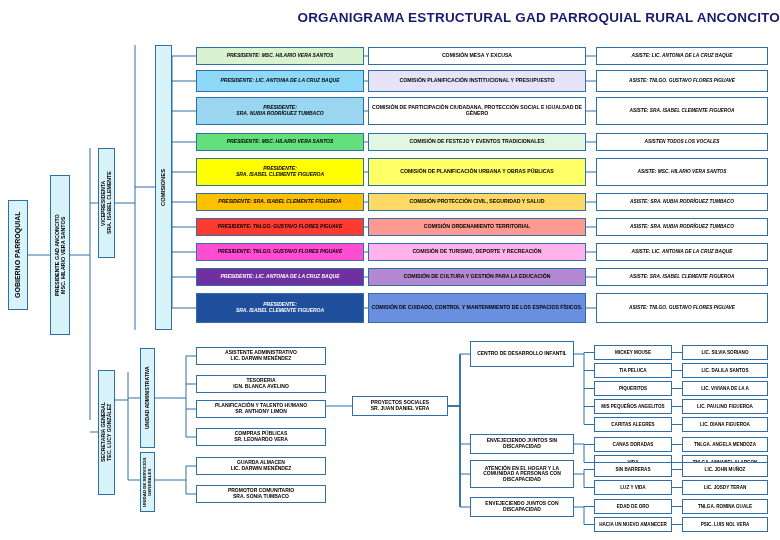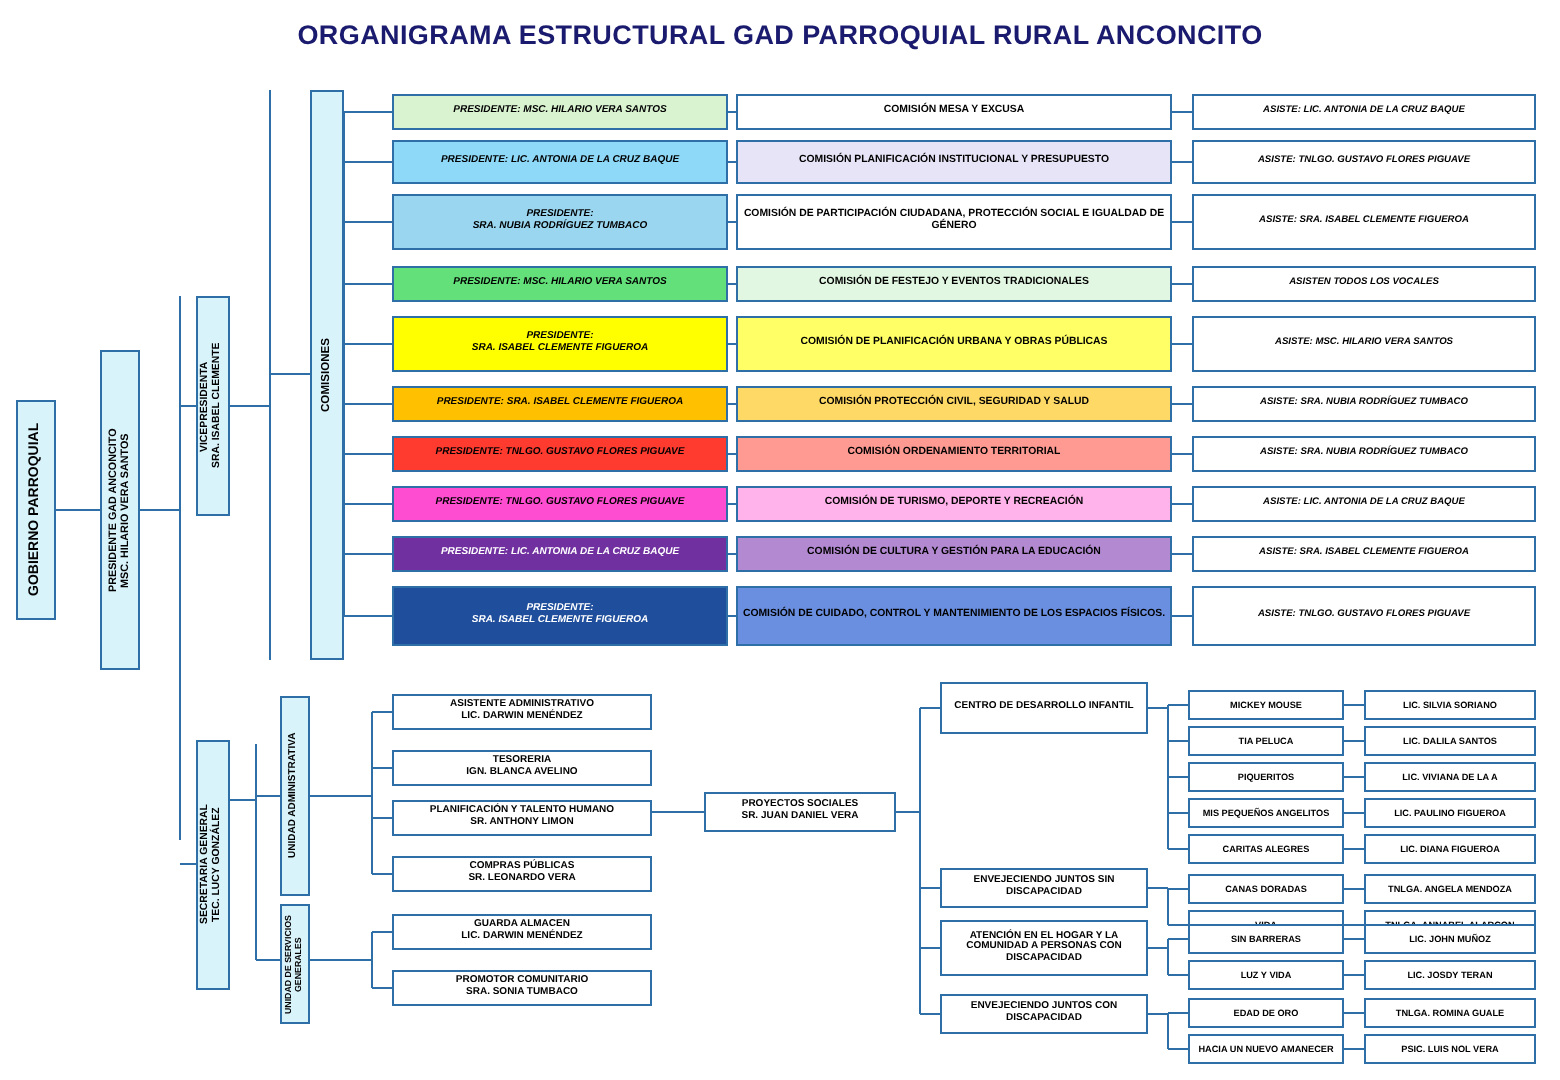--- a/index.html
+++ b/index.html
@@ -7,21 +7,21 @@
     width:780px;height:540px;
     background:#ffffff;
     font-family:"Liberation Sans", sans-serif;
     position:relative;
     overflow:hidden;
   }
   #canvas{position:absolute;left:0;top:0;width:780px;height:540px;}
   .title{
     position:absolute;
     left:0;top:10px;width:780px;
-    text-align:center;
+    text-align:right;
     font-size:13.5px;
     font-weight:bold;
     color:#1a1a6e;
     letter-spacing:.2px;
   }
   .box{
     position:absolute;
     box-sizing:border-box;
     border:1px solid #2f6fa8;
     display:flex;

